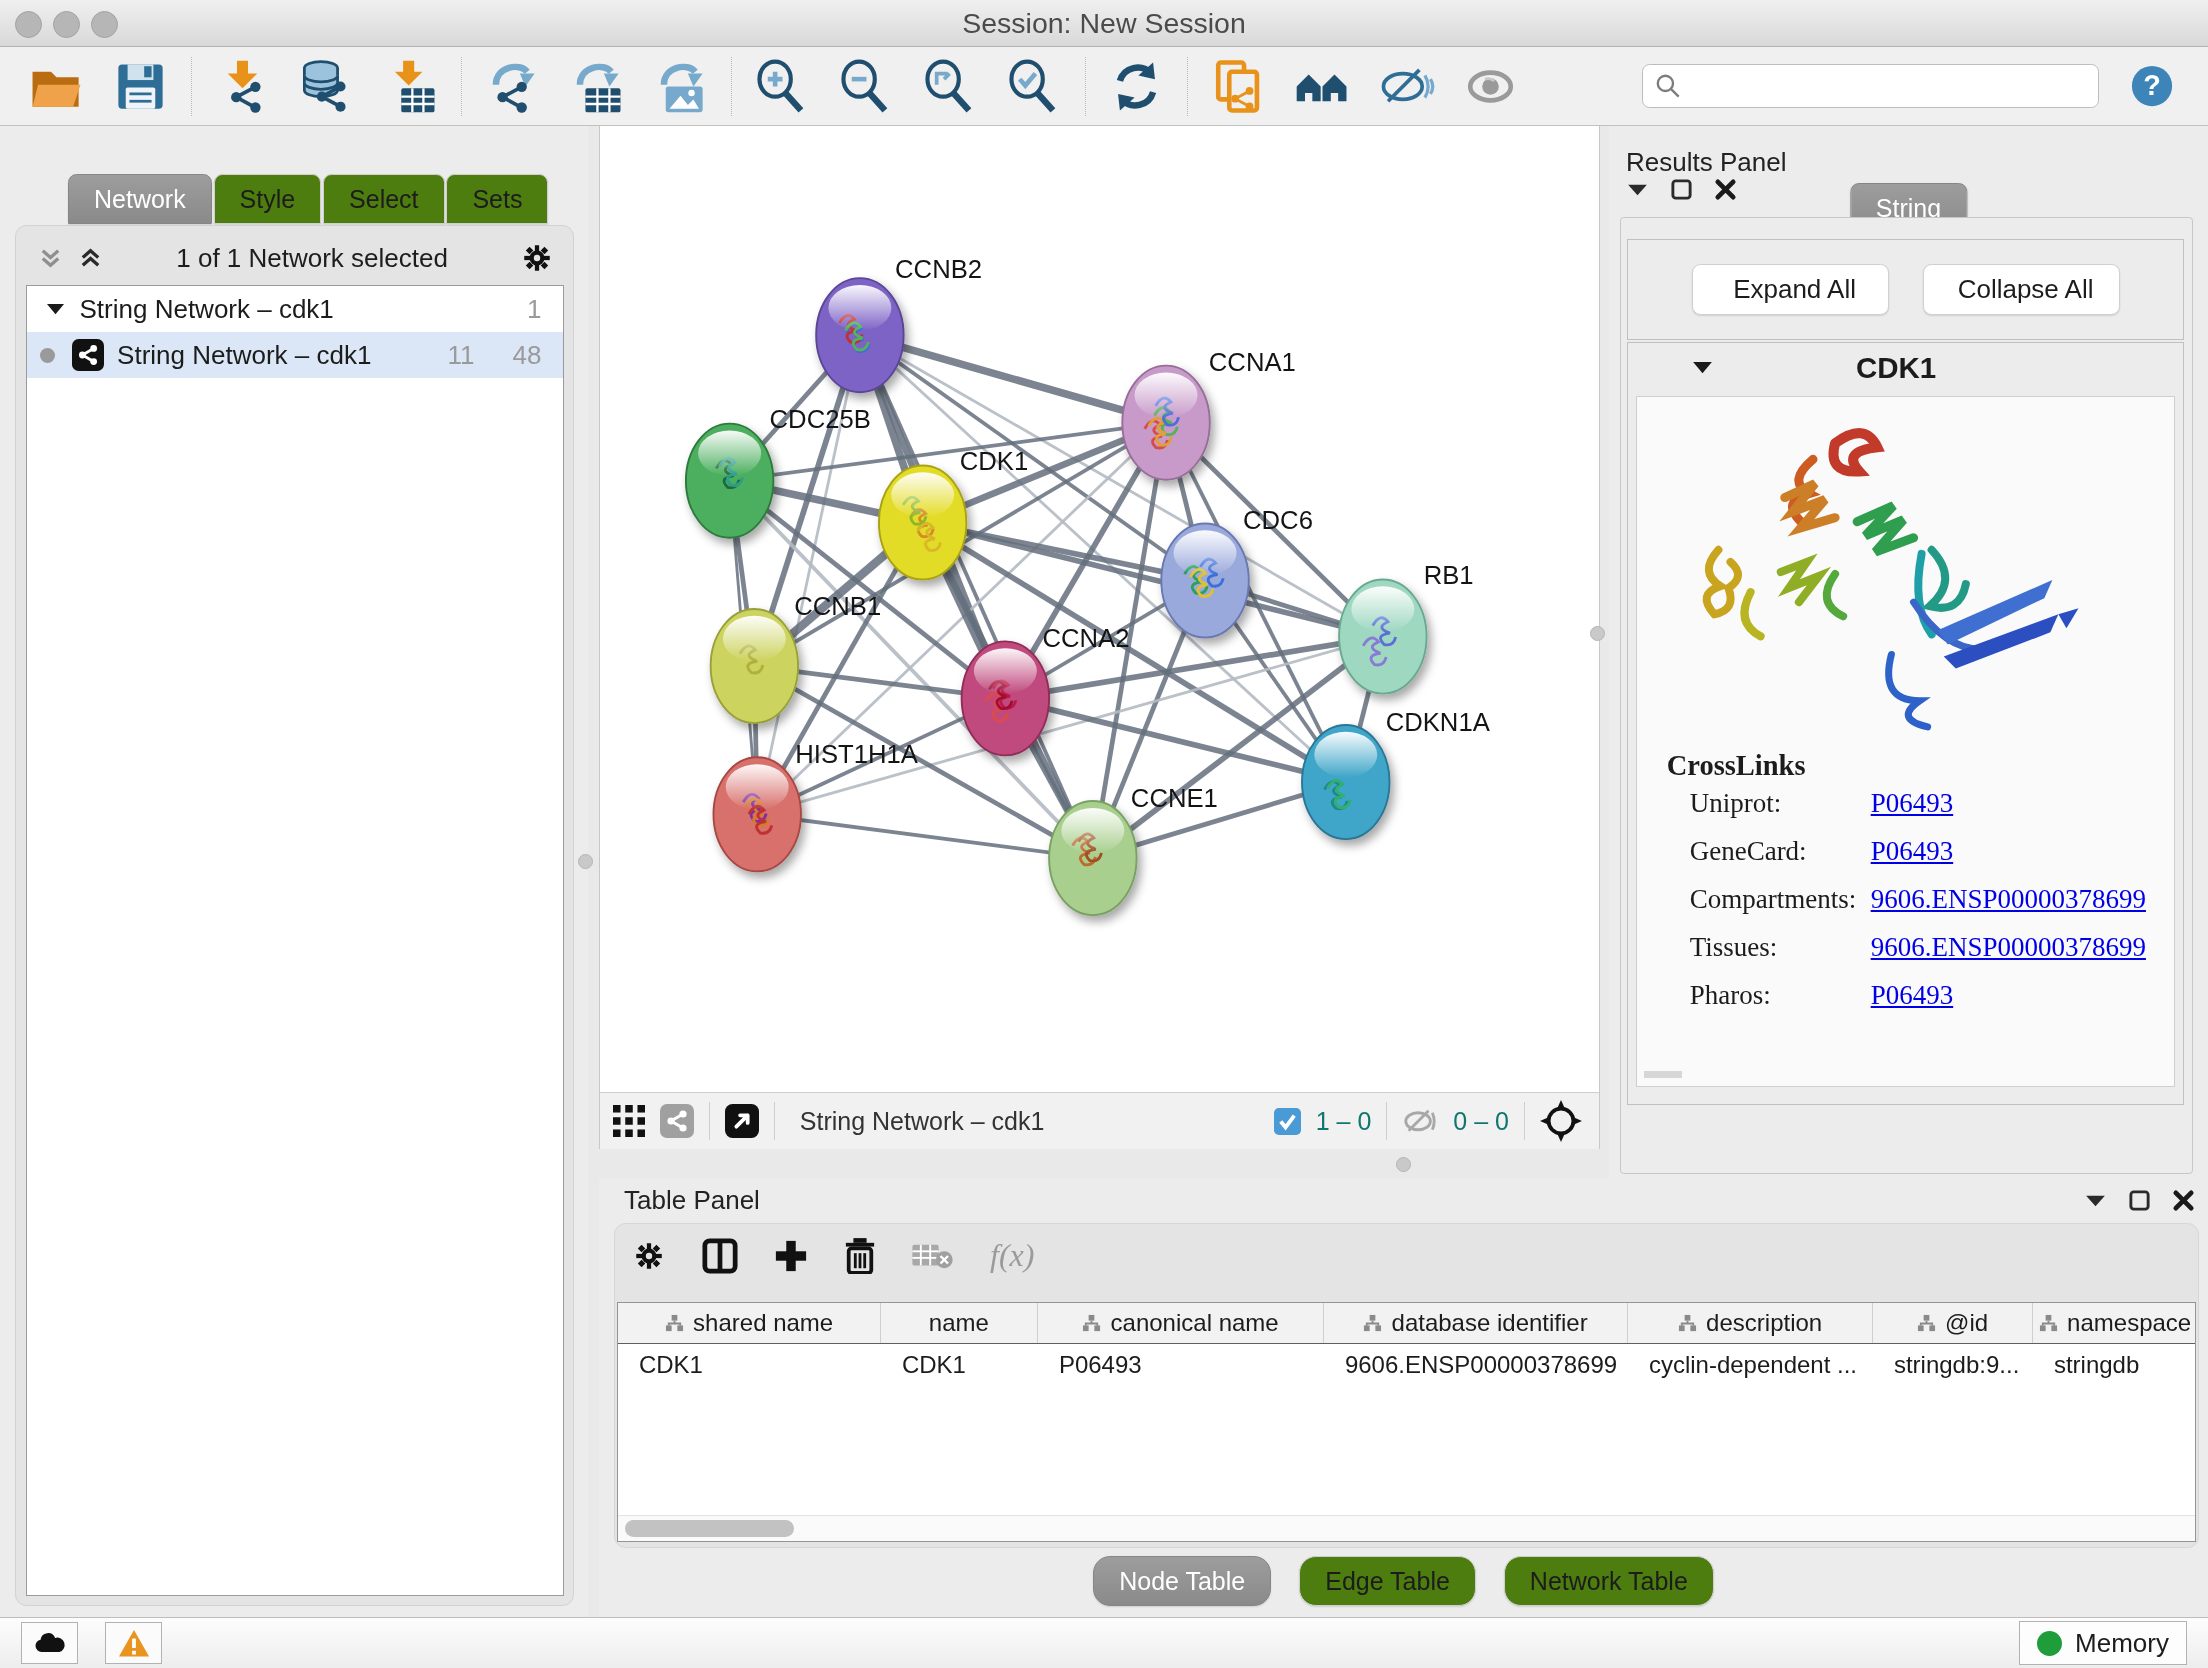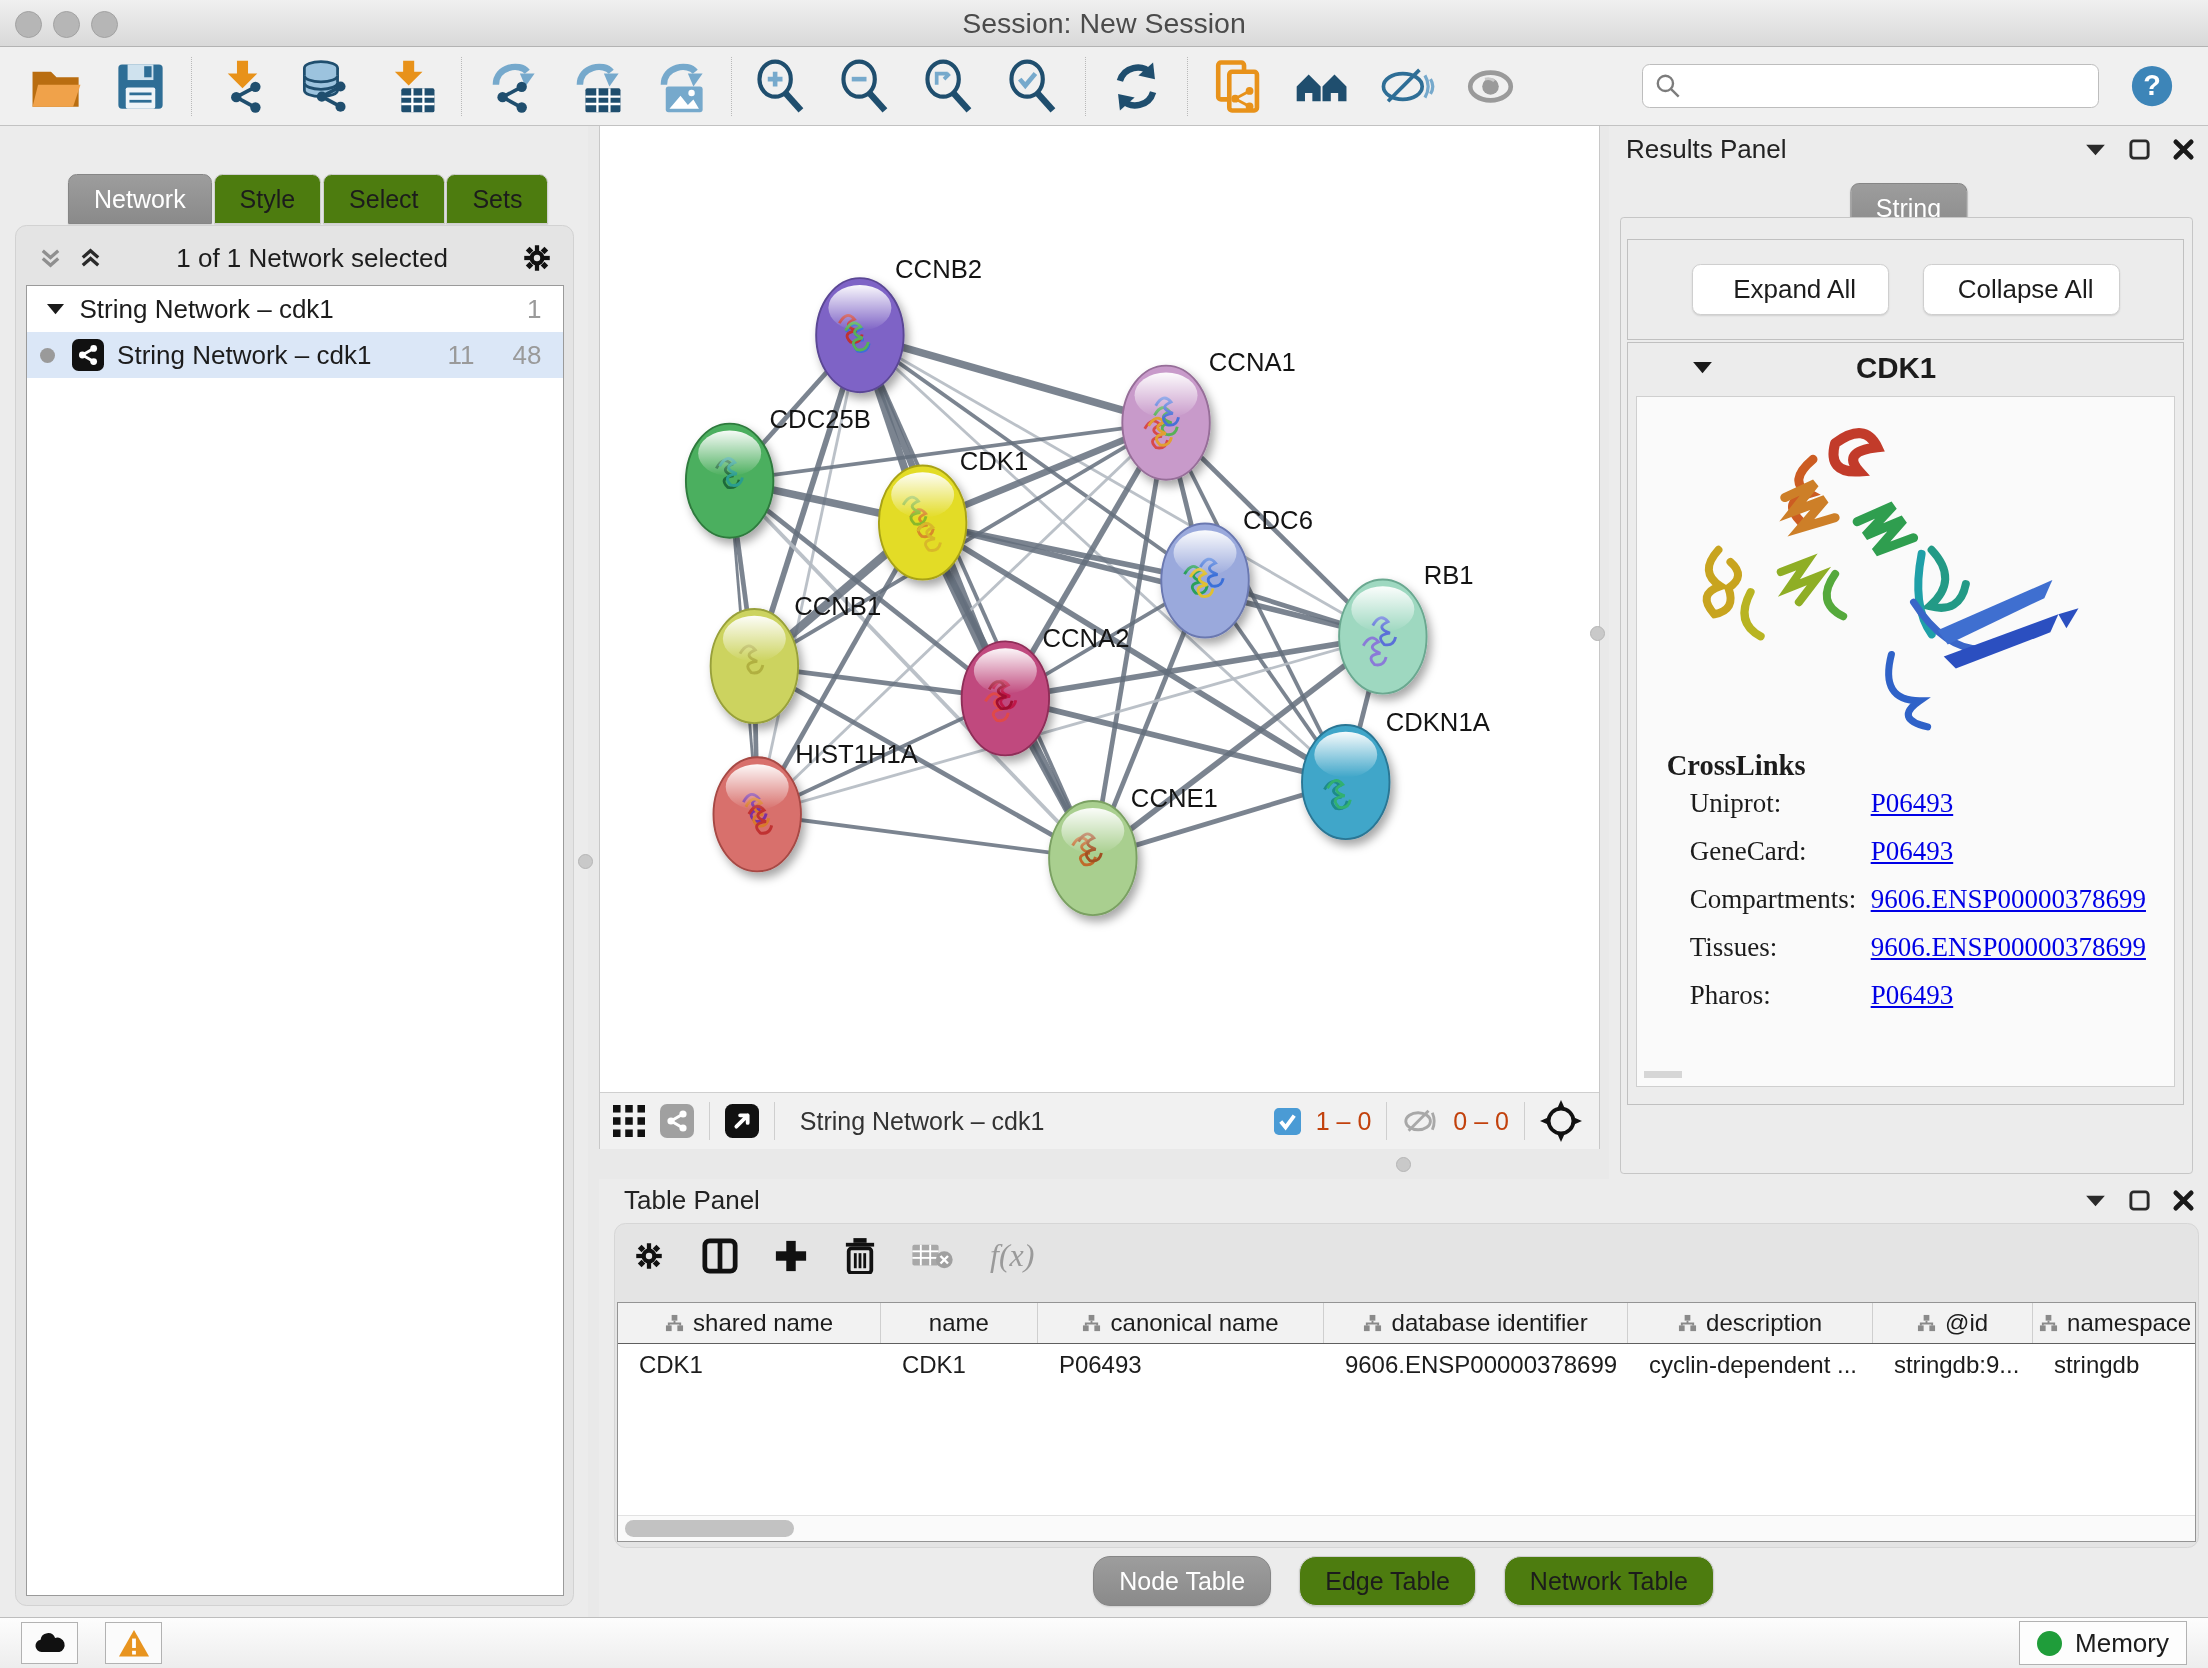--- a/index.html
+++ b/index.html
@@ -46,25 +46,25 @@
   .cp-row .num{color:#9a9a9a;}
   .cp-row.sel{background:#dbe7f7;}
   
   #network-panel{left:599px;top:126px;width:999px;height:1023px;background:#fff;
     border-left:1px solid #c8c8c8;border-right:1px solid #c8c8c8;}
   #net-canvas{left:0;top:0;width:999px;height:966px;}
   #net-bar{left:0;top:966px;width:999px;height:57px;background:#f1f1f1;border-top:1px solid #cfcfcf;
     display:flex;align-items:center;padding:0 13.3px;box-sizing:border-box;gap:15px;}
   .vdiv{width:1px;height:38px;background:#cfcfcf;}
   #net-bar .title{font-size:25px;color:#333;margin-left:9.5px;}
-  #net-bar .cnt{font-size:25px;color:#c2410c;}
+  #net-bar .cnt{font-size:25px;color:#0f766e;}
   .dot-handle{width:13.3px;height:13.3px;border-radius:50%;background:#c9c9c9;border:1px solid #b5b5b5;}
   
   #results-panel{left:1609px;top:126px;width:599px;height:1054px;background:#ececec;}
-  #rp-head{position:absolute;left:17px;top:8px;right:13.3px;display:flex;}
+  #rp-head{position:absolute;left:17px;top:21px;right:13.3px;display:flex;flex-direction:column;}
   #rp-tab{position:absolute;left:50%;transform:translateX(-50%);top:57px;}
   #rp-box{position:absolute;left:11.4px;top:91px;width:571px;height:955px;border:1.9px solid #c6c6c6;
     background:#ececec;border-radius:3.8px;}
   #rp-buttons{position:absolute;left:5.7px;top:21px;width:555px;height:99px;border:1.9px solid #c0c0c0;
     display:flex;align-items:center;justify-content:center;gap:34px;background:#ececec;}
   .rp-btn{width:186px;height:49px;background:#fff;border:1px solid #cfcfcf;border-radius:8.6px;
     font-size:26px;display:flex;align-items:center;justify-content:center;box-shadow:0 1px 1.9px rgba(0,0,0,.12);padding-left:9px;}
   #rp-entry{position:absolute;left:5.7px;top:124px;width:555px;height:761px;border:1.9px solid #c0c0c0;background:#ececec;}
   #rp-entry-head{height:49px;display:flex;align-items:center;}
   #rp-entry-name{font-size:29.5px;font-weight:bold;flex:1;text-align:center;margin-right:105px;}

